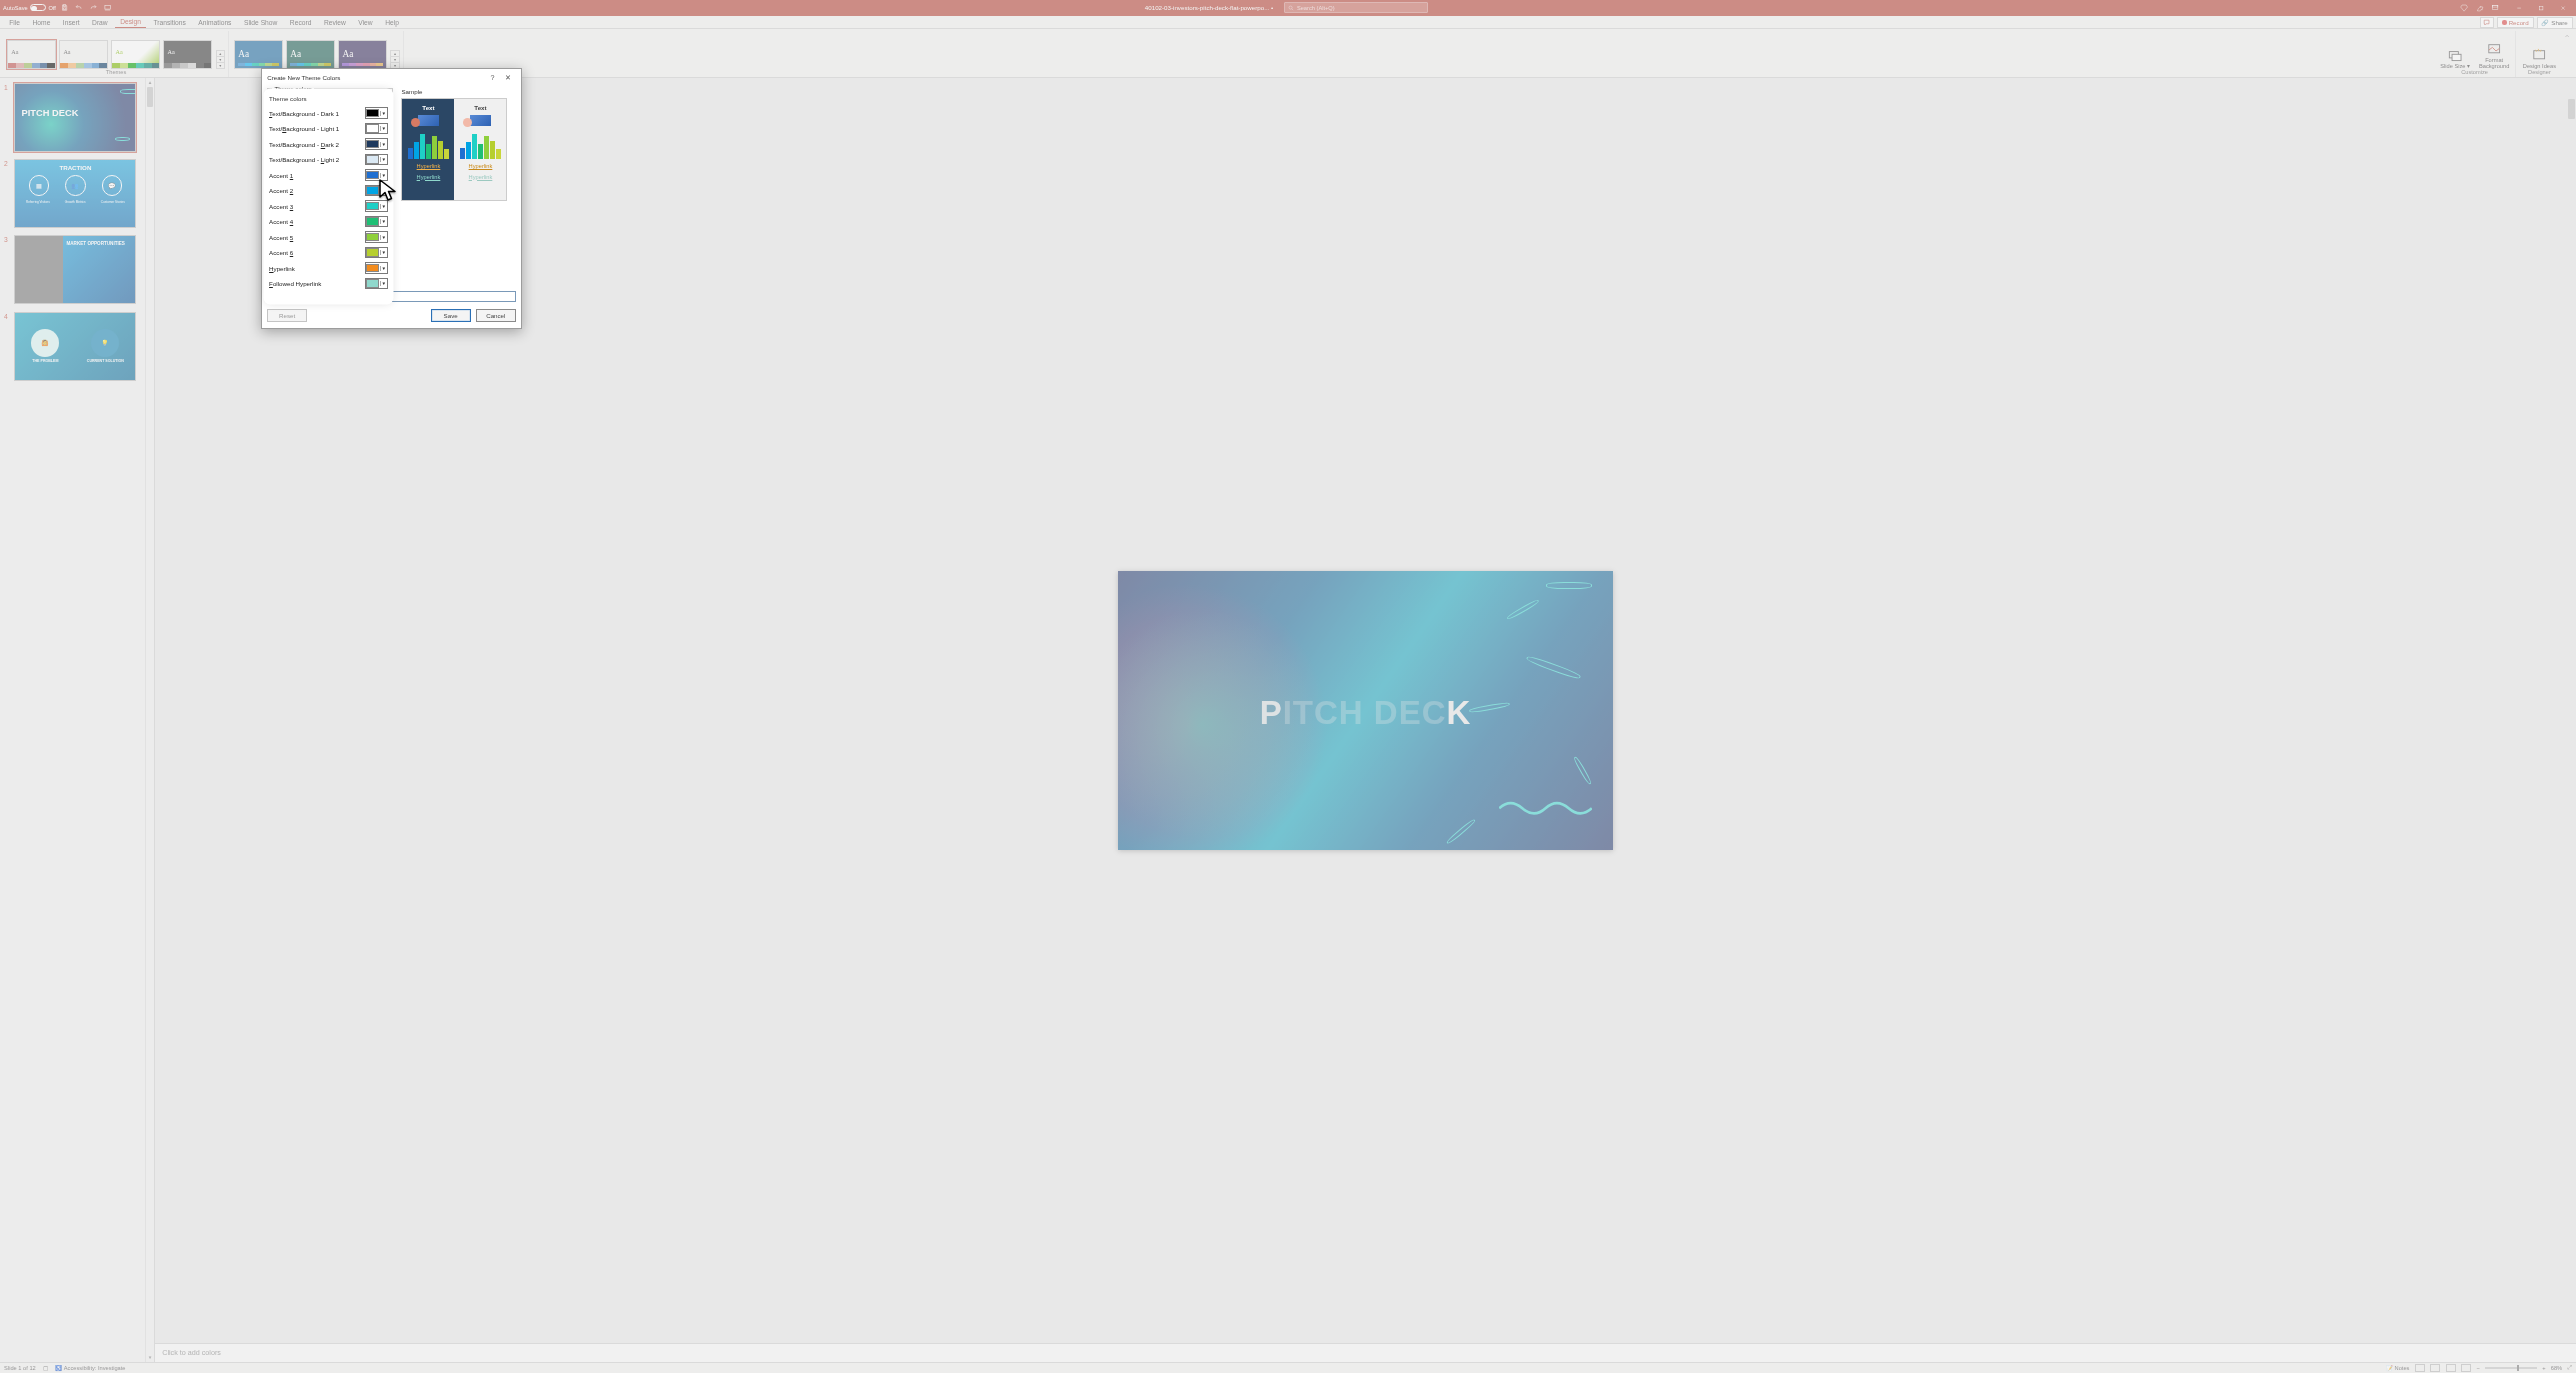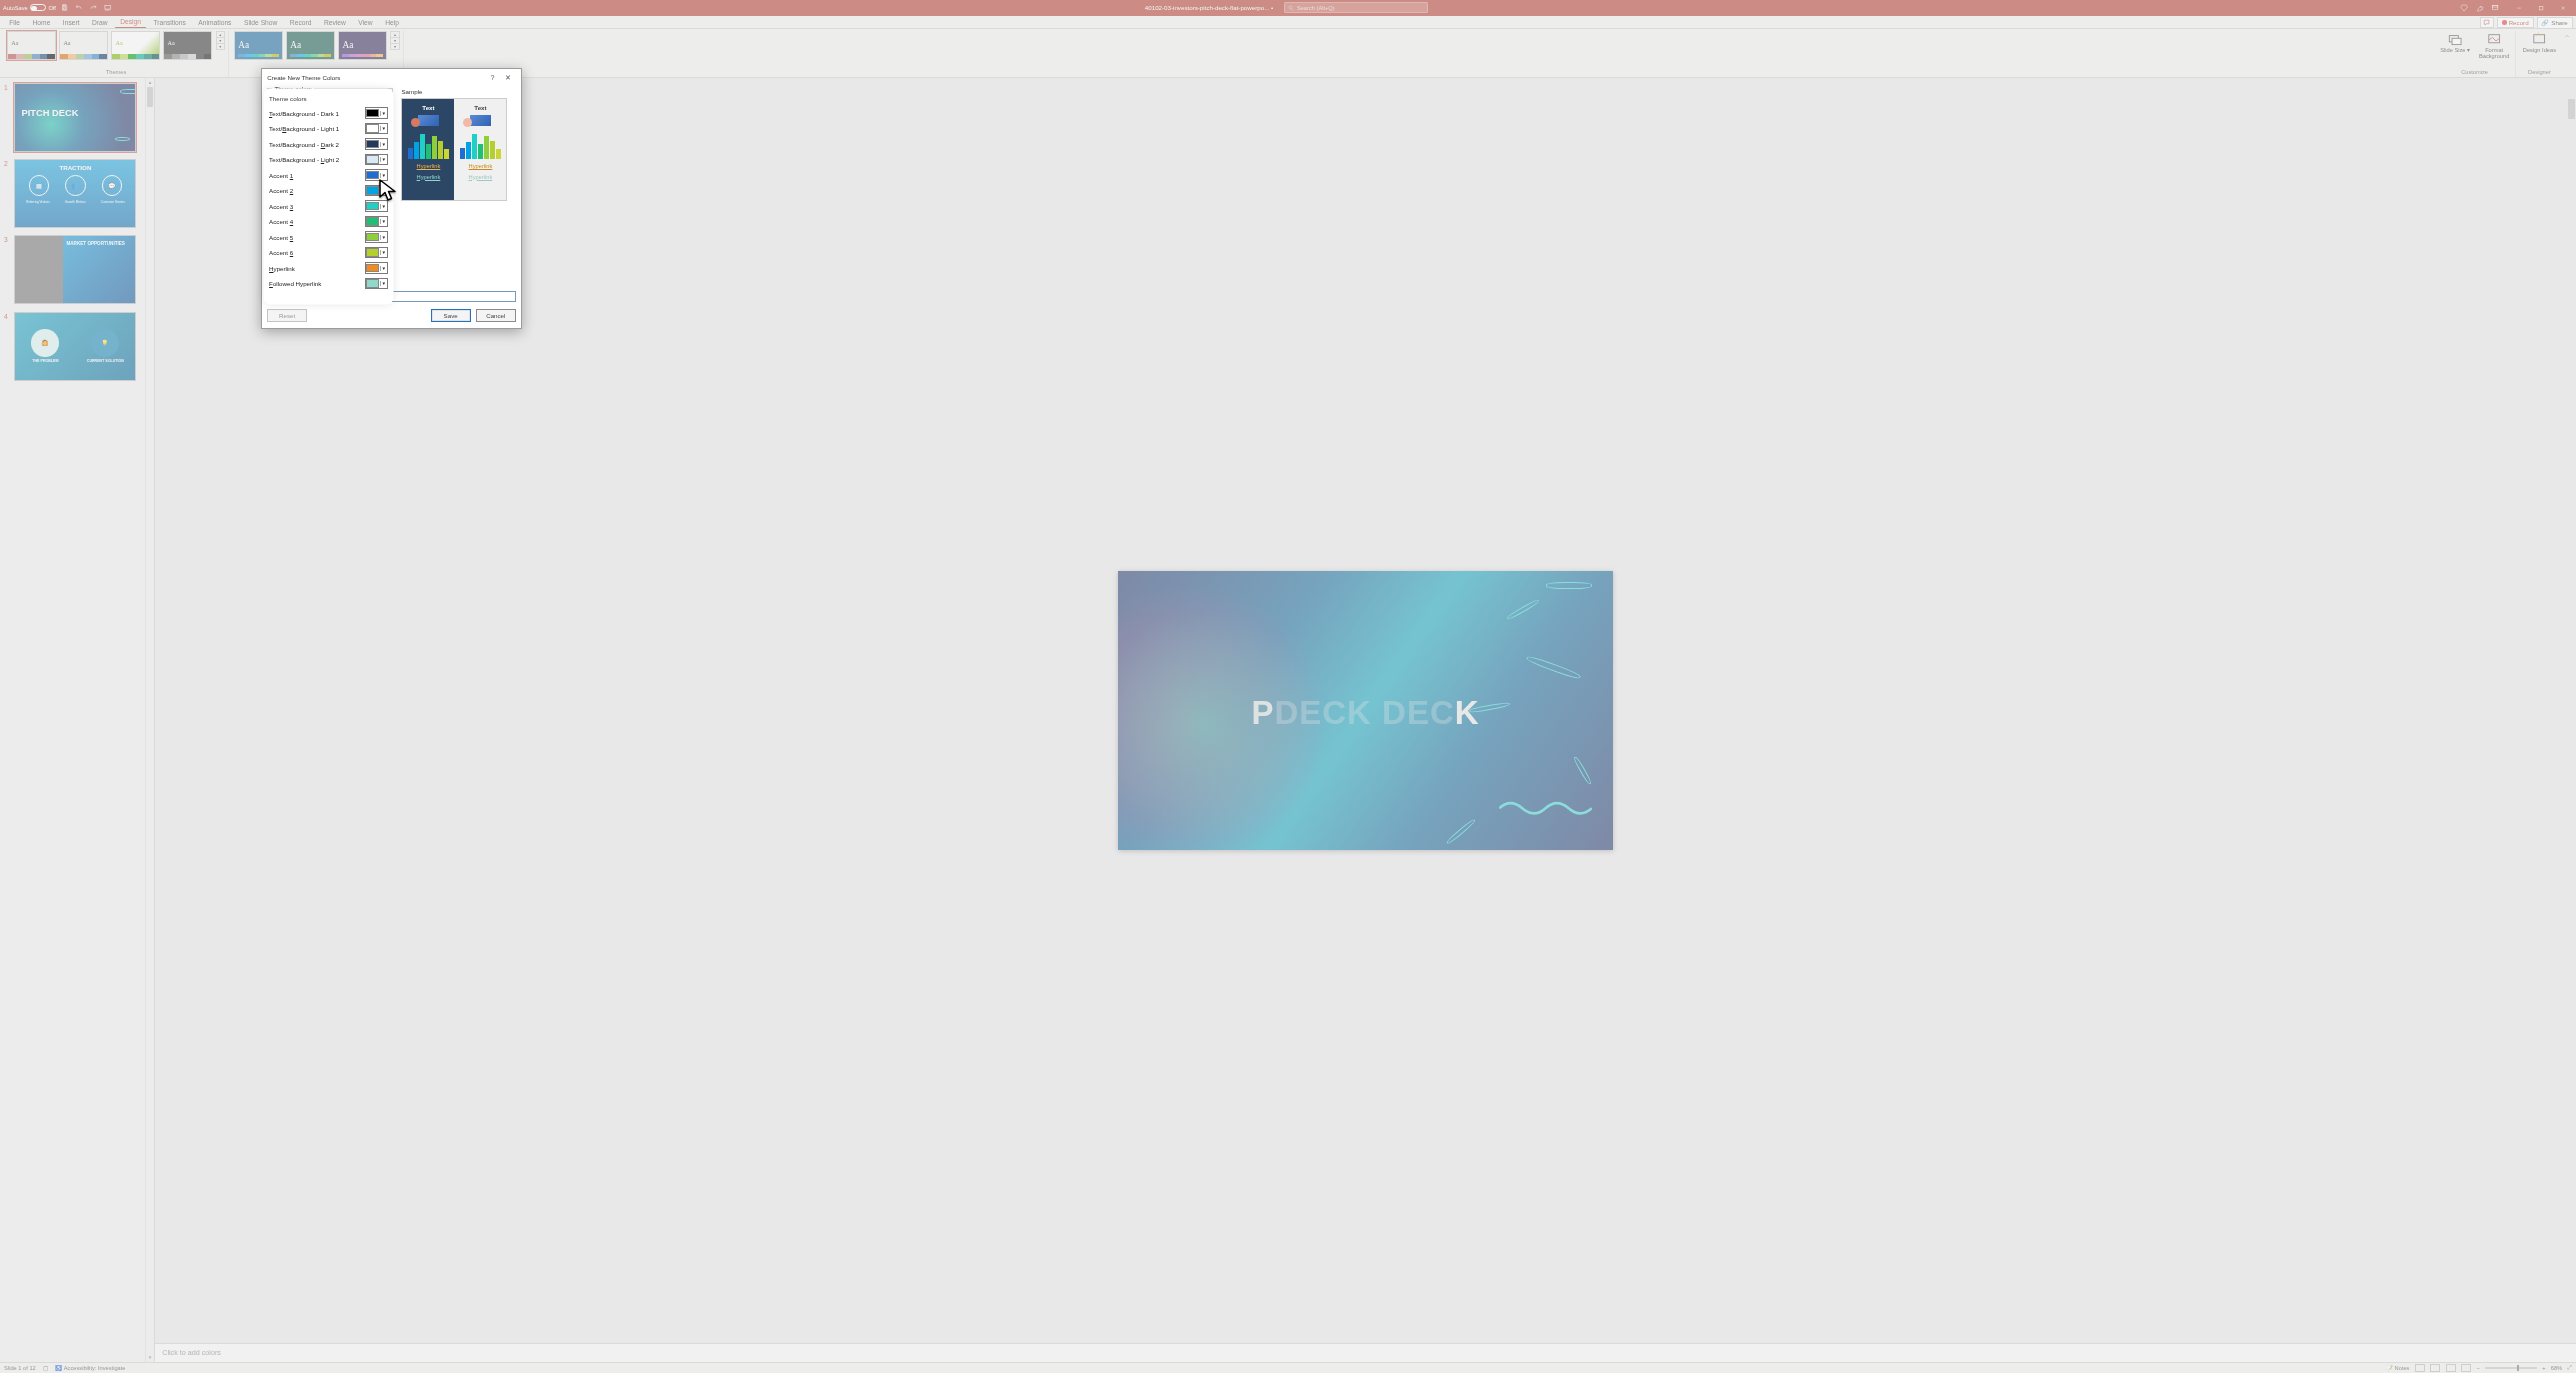--- a/index.html
+++ b/index.html
@@ -26,21 +26,21 @@
   .menu-item.active { color:#b64335; border-bottom:1px solid #b64335; }
   .menubar .right-cluster{ position:absolute; right:3.1px; top:1px; display:flex; gap:3.1px; align-items:center;}
   .rec-btn{ border:0.5px solid #ccc; padding:1px 4.1px; font-size:6.2px; color:#b64335; display:flex; align-items:center; gap:2.1px; background:#fff;}
   .share-btn{ border:0.5px solid #ccc; padding:1px 4.1px; font-size:6.2px; background:#fff;}
   .comment-btn{ border:0.5px solid #ccc; width:14.4px; height:11.3px; display:flex;align-items:center;justify-content:center;background:#fff;}
 
   
   .ribbon { background:#f3f2f1; height:49px; display:flex; padding:2.1px 4.1px 0 4.1px; gap:2.1px; border-bottom:0.5px solid #cfcfcf;}
   .ribbon .group { display:flex; flex-direction:column; border-right:0.5px solid #e0e0e0; padding:0 3.1px 1px 3.1px;}
   .ribbon .group.noborder{border-right:none;}
-  .group-body{ flex:1; display:flex; align-items:flex-start; gap:3.1px; }
+  .group-body{ flex:1; display:flex; align-items:flex-end; gap:3.1px; }
   .group-label{ font-size:5.7px; color:#666; text-align:center; padding-bottom:1px;}
   .theme-thumb { width:49px; height:29px; border:0.5px solid #c9c9c9; display:flex; flex-direction:column; position:relative; }
   .theme-thumb.sel{ outline:1px solid #c96a60; }
   .theme-thumb .aa{ flex:1; display:flex;align-items:center; padding-left:3.1px; font-family:Georgia,serif;}
   .theme-thumb .strip{ height:5.2px; display:flex;}
   .theme-thumb .strip span{flex:1;}
   .variant-thumb{ width:49px; height:29px; border:0.5px solid #c9c9c9; position:relative; display:flex; align-items:center; padding-left:3.1px;}
   .variant-thumb .aa-label{color:#fff;font-family:Georgia,serif; font-size:9.3px; z-index:1;}
   .variant-thumb .strip{ position:absolute; bottom:2.1px; left:3.1px; right:3.1px; height:3.1px; display:flex;}
   .variant-thumb .strip span{flex:1;}
@@ -439,21 +439,21 @@
         </div>
       <div class="arrow" style="position:absolute;bottom:0;left:0;right:0;">▼</div>
     </div>
   </div>
 
   <div class="canvas-area">
     <div class="slide-stage">
       <div class="big-slide">
         <div style="position:absolute;left:-10%;top:-10%;width:60%;height:130%;background:radial-gradient(circle at 40% 50%, rgba(230,60,120,0.55), rgba(230,60,120,0) 55%);"></div>
         <div style="position:absolute;left:-5%;top:10%;width:55%;height:90%;background:radial-gradient(circle at 40% 50%, rgba(20,200,170,0.55), rgba(20,200,170,0) 55%);"></div>
-        <div class="title"><span style="opacity:0.9">P</span><span style="opacity:0.3">DECK DEC</span><span>K</span></div>
+        <div class="title"><span style="opacity:0.9">P</span><span style="opacity:0.3">ITCH DEC</span><span>K</span></div>
         <div class="scribble" style="right:20.6px;top:10.3px;width:46px;height:7.2px;"></div>
         <div class="scribble" style="right:72px;top:36px;width:36px;height:5.2px;transform:rotate(-30deg);"></div>
         <div class="scribble" style="right:31px;top:93px;width:57px;height:7.2px;transform:rotate(20deg);"></div>
         <div class="scribble" style="right:103px;top:134px;width:41px;height:5.2px;transform:rotate(-10deg);"></div>
         <svg style="position:absolute;right:20.6px;bottom:31px;" width="93" height="20.6" viewBox="0 0 180 40">
             <path d="M0 20 Q22 0 45 20 T90 20 T135 20 T180 20" fill="none" stroke="#3fd5cf" stroke-width="5"></path>
           </svg>
         <div class="scribble" style="right:15.5px;bottom:77px;width:31px;height:5.2px;transform:rotate(60deg);"></div>
         <div class="scribble" style="right:134px;bottom:15.5px;width:36px;height:5.2px;transform:rotate(-40deg);"></div>
       </div>

